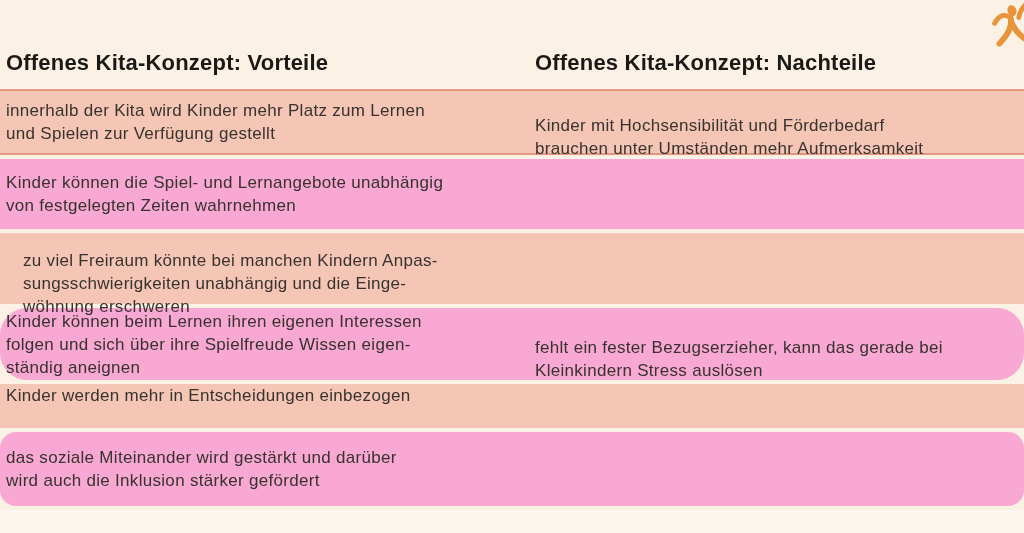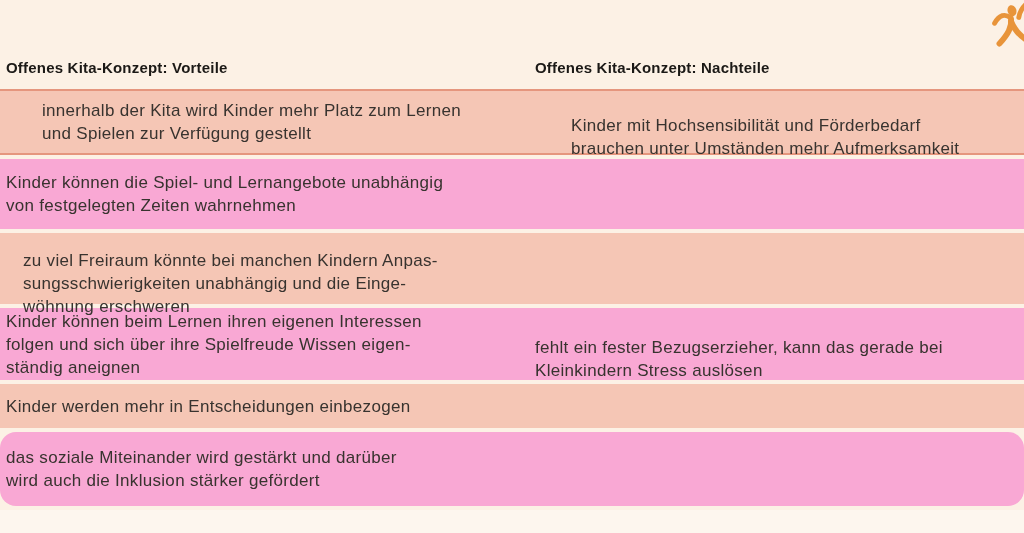--- a/index.html
+++ b/index.html
@@ -21,42 +21,42 @@
     height: 60px;
   }
   .header-row {
     display: flex;
     height: 89px;
     align-items: flex-end;
     padding-bottom: 13px;
   }
   .header-cell {
     font-weight: 700;
-    font-size: 15px;
+    font-size: 22px;
     letter-spacing: 0.2px;
     color: #1b1916;
   }
   .header-cell.left  { width: 512px; padding-left: 6px; }
   .header-cell.right { flex: 1; padding-left: 23px; }
   .trow {
     display: flex;
     width: 100%;
     margin-bottom: 4px;
   }
   .trow.dark  { background: #f5c6b5; }
   .trow.light { background: #f9a8d4; }
   .trow.first {
     border-top: 2px solid #e5967e;
     border-bottom: 2px solid #e5967e;
   }
-  .r1 { height: 66px; padding-left: 36px; }
+  .r1 { height: 66px; }
   .r2 { height: 70px; }
   .r3 { height: 71px; }
-  .r4 { height: 72px; }
-  .r5 { height: 44px; }
+  .r4 { height: 72px; border-radius: 27px; }
+  .r5 { height: 44px; flex-direction: column; }
   .r6 { height: 74px; border-radius: 16px; }
   .cell {
     display: flex;
     align-items: center;
     font-size: 17px;
     line-height: 23px;
     letter-spacing: 0.3px;
     white-space: pre-line;
     color: #38332f;
   }

